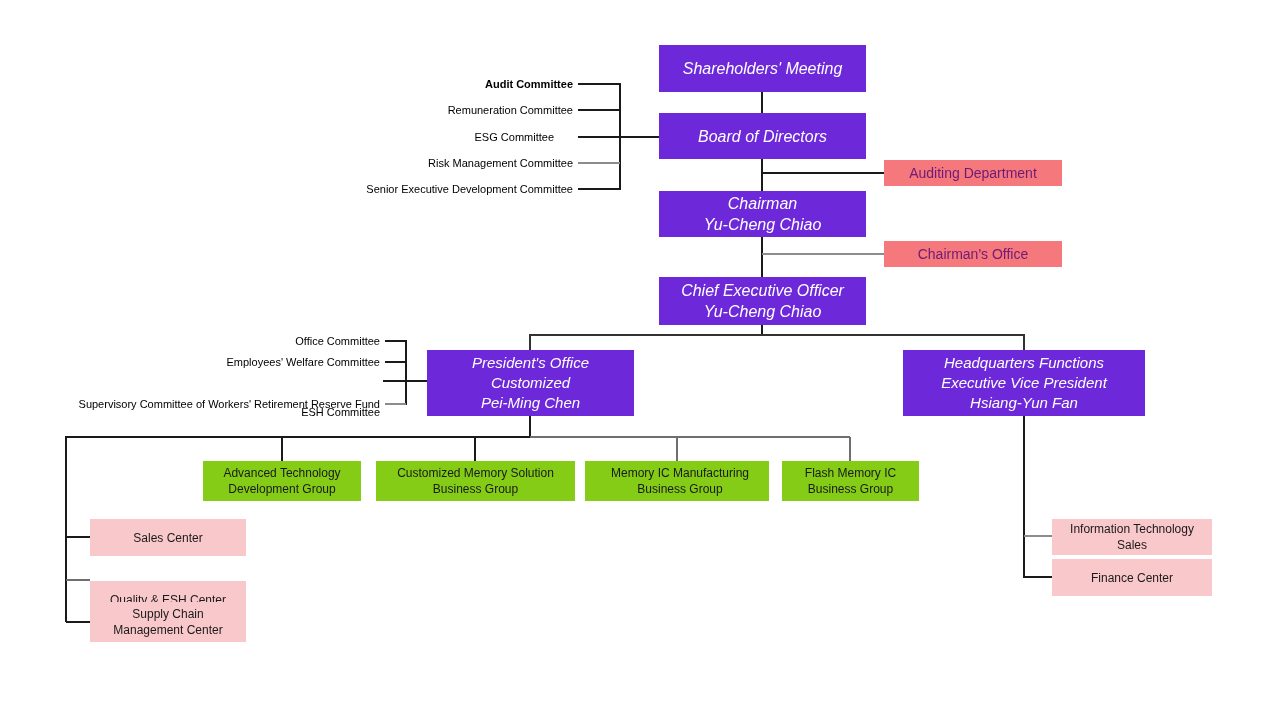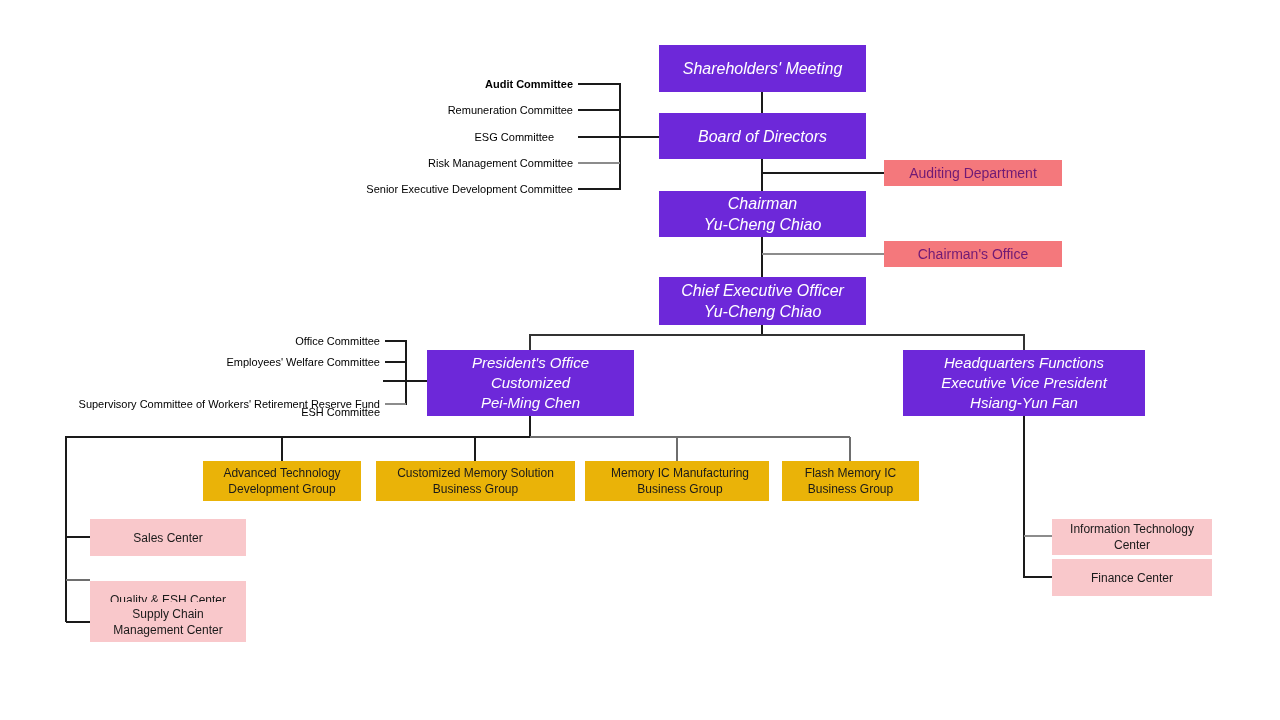--- a/index.html
+++ b/index.html
@@ -9,21 +9,21 @@
   }
   .lines { position:absolute; left:0; top:0; width:1280px; height:720px; }
   .box {
     position:absolute; box-sizing:border-box;
     display:flex; flex-direction:column; align-items:center; justify-content:center;
     text-align:center;
   }
   .red   { background:#6d28d9; color:#ffffff; font-size:16px; line-height:21px;font-style:italic; }
   .red3  { font-size:15px; line-height:20px; }
   .salmon{ background:#f4787c; color:#701a75; font-size:14px; line-height:16px; }
-  .group { background:#eab308; color:#1a1a1a; font-size:12px; line-height:16px; }
+  .group { background:#84cc16; color:#1a1a1a; font-size:12px; line-height:16px; }
   .pink  { background:#f9c8cb; color:#1a1a1a; font-size:12px; line-height:16px; }
   .committee {
     position:absolute; color:#000000; font-size:11px; line-height:16px;
     white-space:nowrap; text-align:right;
   }
   .box span { display:block; }
 </style>
 </head>
 <body>
 
@@ -148,17 +148,17 @@
 
   <div class="box pink" style="left:90px; top:519px; width:156px; height:37px;">Sales Center</div>
   <div class="box pink" style="left:90px; top:561px; width:156px; height:37px;margin-top:20px;">Quality &amp; ESH Center</div>
   <div class="box pink" style="left:90px; top:602px; width:156px; height:40px;">
     <span>Supply Chain</span>
     <span>Management Center</span>
   </div>
 
   <div class="box pink" style="left:1052px; top:519px; width:160px; height:36px;">
     <span>Information Technology</span>
-    <span>Center</span>
+    <span>Sales</span>
   </div>
   <div class="box pink" style="left:1052px; top:559px; width:160px; height:37px;">Finance Center</div>
 
 </div>
 
 </body></html>

